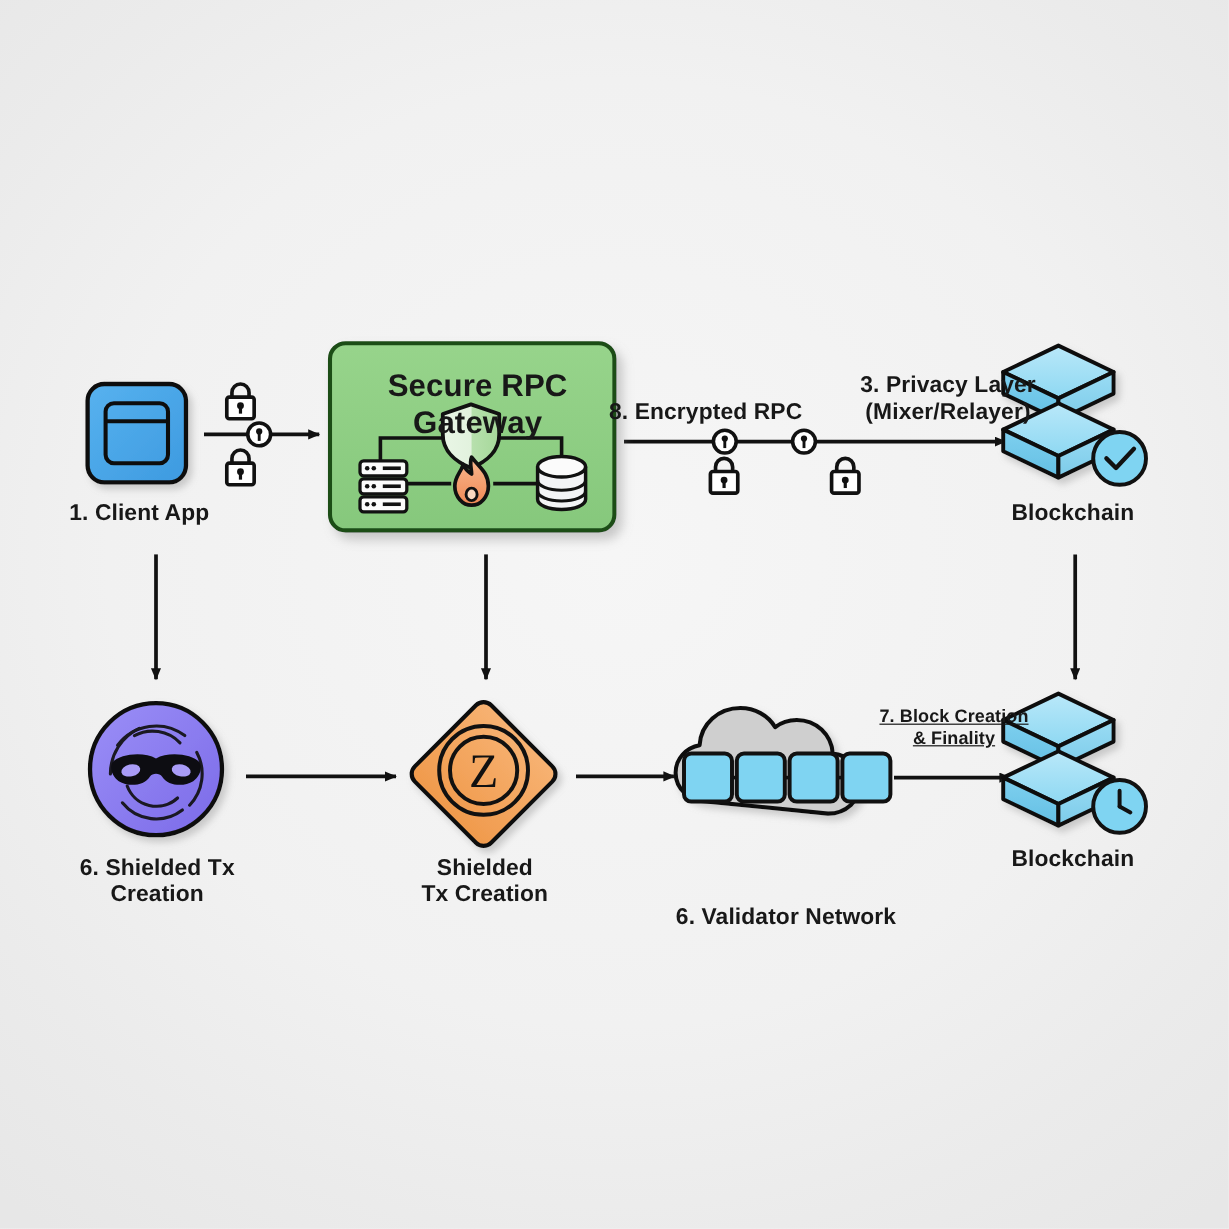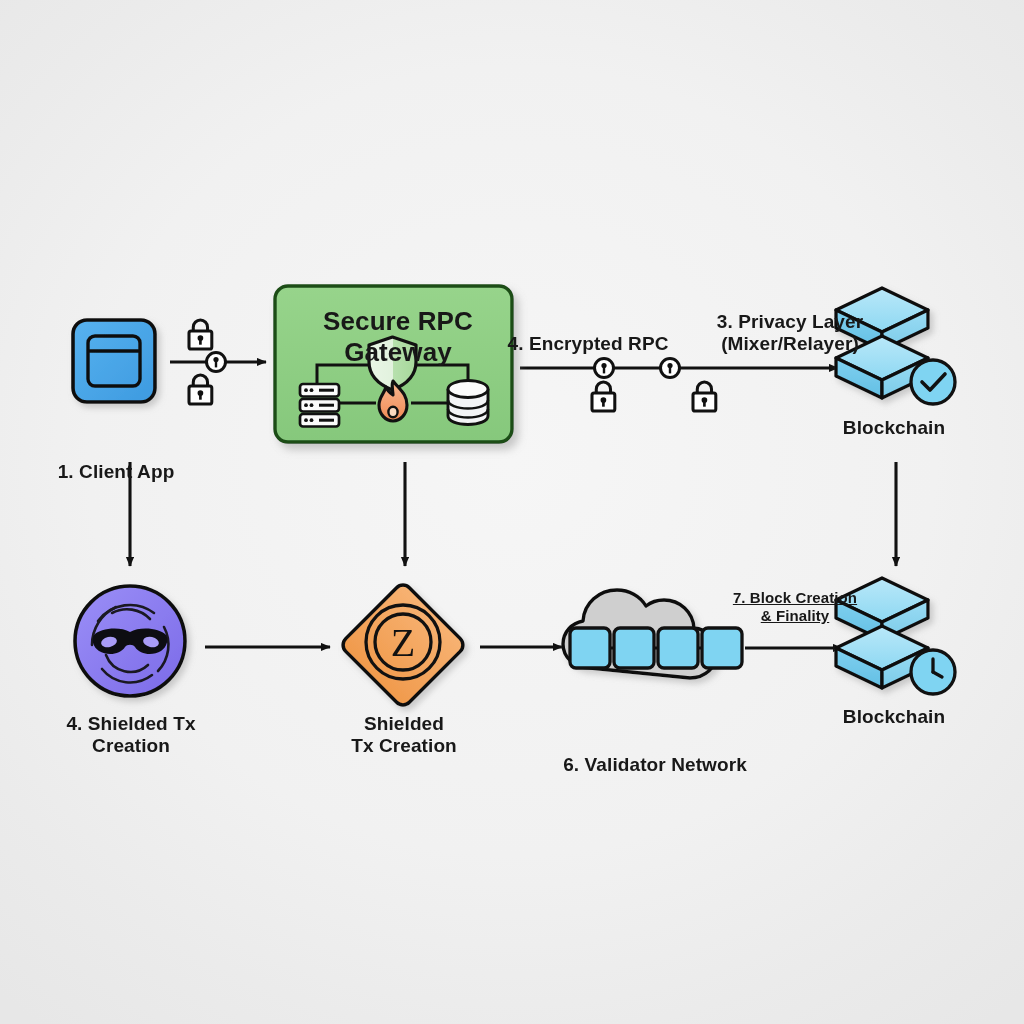--- a/index.html
+++ b/index.html
@@ -147,21 +147,21 @@
     </g>
   </svg>
 
   <svg class="node" style="left:70px;top:317px;" width="92" height="92">
     <g filter="url(#shs)">
       <rect x="3" y="3" width="82" height="82" rx="14" fill="url(#blu)" stroke="#111" stroke-width="3.6"></rect>
       <rect x="18" y="19" width="52" height="50" rx="7" fill="none" stroke="#111" stroke-width="3.4"></rect>
       <line x1="18" y1="34" x2="70" y2="34" stroke="#111" stroke-width="3.4"></line>
     </g>
   </svg>
-  <div class="lbl s19" style="left:30px;top:417px;width:172px;margin-top:44px;">1. Client App</div>
+  <div class="lbl s19" style="left:30px;top:417px;width:172px;">1. Client App</div>
 
   <svg class="node" style="left:272px;top:283px;" width="252" height="172">
     <g filter="url(#sh)">
       <rect x="3" y="3" width="237" height="156" rx="13" fill="url(#grn)" stroke="#1c4d19" stroke-width="3.4"></rect>
     </g>
 
     <g stroke="#111" stroke-width="3" fill="none">
       <path d="M45,108 V82 H101"></path>
       <path d="M196,108 V82 H140"></path>
       <line x1="66" y1="120" x2="104" y2="120"></line>
@@ -230,21 +230,21 @@
       <path d="M30,86 a36,36 0 0 0 50,6"></path>
       <path d="M40,30 a32,32 0 0 1 38,6"></path>
       <path d="M34,72 a26,26 0 0 0 42,10"></path>
     </g>
     <g>
       <path d="M22,52 c6,-7 26,-9 36,-3 c10,-6 30,-4 36,3 c3,4 1,12 -5,16 c-8,5 -21,4 -26,-4 c-2,-3 -8,-3 -10,0 c-5,8 -18,9 -26,4 C21,64 19,56 22,52 Z" fill="#0d0d12"></path>
       <ellipse cx="37" cy="59" rx="8" ry="5" fill="#a99cf7" transform="rotate(-12 37 59)"></ellipse>
       <ellipse cx="79" cy="59" rx="8" ry="5" fill="#a99cf7" transform="rotate(12 79 59)"></ellipse>
     </g>
   </svg>
-  <div class="lbl s19" style="left:40px;top:713px;width:182px;">4. Shielded Tx
+  <div class="lbl s19" style="left:40px;top:713px;width:182px;">6. Shielded Tx
 Creation</div>
 
   <svg class="node" style="left:332px;top:574px;" width="150" height="150">
     <g filter="url(#shs)">
       <rect x="26" y="26" width="90" height="90" rx="9" transform="rotate(45 71 71)" fill="url(#orng)" stroke="#111" stroke-width="3.5"></rect>
     </g>
     <g>
       <circle cx="71" cy="68" r="37" fill="none" stroke="#111" stroke-width="3.3"></circle>
       <circle cx="71" cy="68" r="28" fill="none" stroke="#111" stroke-width="3.3"></circle>
       <text x="71" y="82" text-anchor="middle" font-family="'Liberation Serif', serif" font-size="40" fill="#111">Z</text>
@@ -282,19 +282,19 @@
       <polygon points="98,78 52,100 52,118 98,96" fill="url(#blkFaceR)" stroke="#111" stroke-width="3.3" stroke-linejoin="round"></polygon>
     </g>
     <g>
       <circle cx="103" cy="102" r="22" fill="#7fd4f2" stroke="#111" stroke-width="3.3"></circle>
       <line x1="103" y1="102" x2="103" y2="89" stroke="#111" stroke-width="3.3" stroke-linecap="round"></line>
       <line x1="103" y1="102" x2="112" y2="107" stroke="#111" stroke-width="3.3" stroke-linecap="round"></line>
     </g>
   </svg>
   <div class="lbl s19" style="left:808px;top:706px;width:172px;">Blockchain</div>
 
-  <div class="lbl s19" style="left:498px;top:333px;width:180px;">4. Encrypted RPC</div>
+  <div class="lbl s19" style="left:498px;top:333px;width:180px;">8. Encrypted RPC</div>
   <div class="lbl s19" style="left:690px;top:311px;width:200px;">3. Privacy Layer
 (Mixer/Relayer)</div>
   <div class="lbl s18" style="left:702px;top:589px;width:186px;">7. Block Creation
 &amp; Finality</div>
 
 </div>
 
 </body></html>

